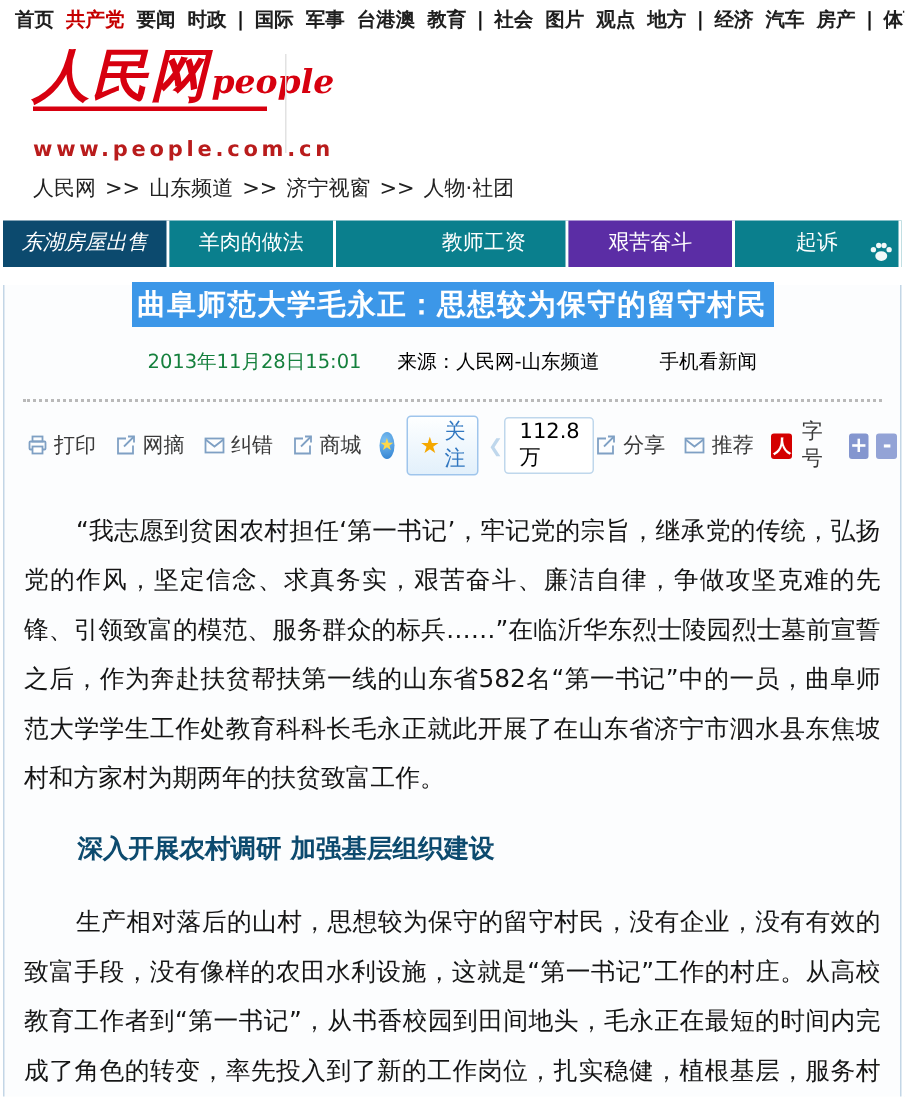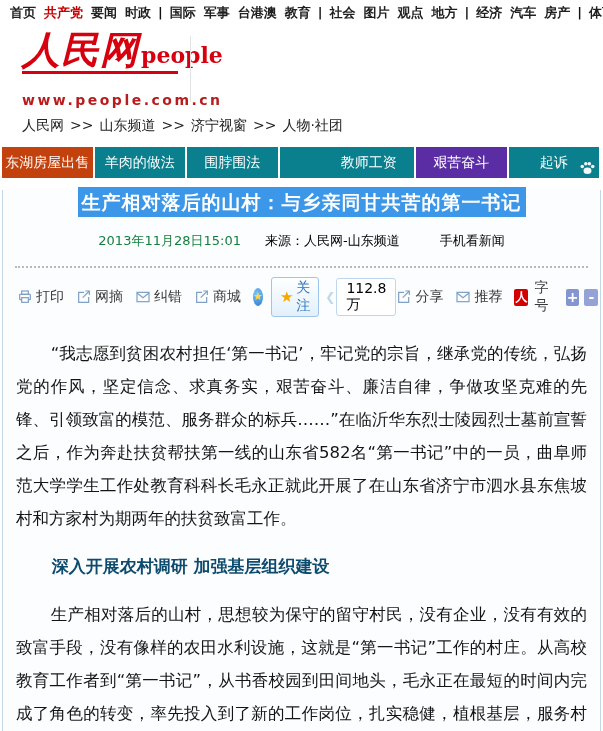--- a/index.html
+++ b/index.html
@@ -12,21 +12,21 @@
   .nav-link { margin:0 4px; cursor:pointer; }
   .nav-link.hot { color:#c60000; }
   .nav-sep { margin:0 3px; font-weight:bold; color:#111; }
 
   
   .logo-wrap { position:relative; height:85px; padding:6px 0 0 22px; }
   .logo-divider { position:absolute; left:190px; top:12px; height:66px; width:1px; background:#e2e2e2; }
   .logo-line1 { display:flex; align-items:flex-end; }
   .logo-cn { font-family:"DejaVu Serif","Liberation Serif",serif; font-style:italic;
              font-weight:900; font-size:38px; line-height:40px; color:#d7000f; letter-spacing:1px; }
-  .logo-en { font-family:"DejaVu Serif","Liberation Serif",serif; 
+  .logo-en { font-family:"DejaVu Serif","Liberation Serif",serif; font-style:italic;
              font-weight:900; font-size:22px; color:#d7000f; margin-left:2px; line-height:30px; }
   .logo-underline { width:156px; height:3px; background:#d7000f; margin-top:1px; }
   .logo-url { margin-top:18px; font-size:14px; font-weight:bold; color:#b91c1c; letter-spacing:2.5px; }
 
   
   .breadcrumb { padding:8px 0 6px 22px; font-size:14px; color:#222; }
   .crumb { cursor:pointer; }
   .crumb-sep { margin:0 6px; color:#222; }
 
   
@@ -93,39 +93,38 @@
   </div>
   <div class="logo-underline"></div>
   <div class="logo-url">www.people.com.cn</div>
   <div class="logo-divider"></div>
 </div>
 
 <div class="breadcrumb"><span class="crumb">人民网</span><span class="crumb-sep">&gt;&gt;</span><span class="crumb">山东频道</span><span class="crumb-sep">&gt;&gt;</span><span class="crumb">济宁视窗</span><span class="crumb-sep">&gt;&gt;</span><span class="crumb">人物·社团</span></div>
 
 <div class="tabbar">
 
-  <div class="tab" style="background: #c2410c;">东湖房屋出售</div>
+  <div class="tab" style="background: #0c4a6e; font-style: italic;">东湖房屋出售</div>
     <div class="tab" style="background: rgb(10, 127, 141);">羊肉的做法</div>
-    <div class="tab" style="background: rgb(10, 127, 141);">围脖围法</div>
     <div class="tab" style="background: rgb(10, 127, 141); padding-left: 44px;">教师工资</div>
     <div class="tab" style="background: rgb(91, 45, 165);">艰苦奋斗</div>
     <div class="tab" style="background: rgb(10, 127, 141);">起诉</div>
     <svg class="paw" viewBox="0 0 24 24" fill="#ffffff">
     <ellipse cx="12" cy="16.5" rx="5.6" ry="4.6"></ellipse>
     <circle cx="4.6" cy="10.5" r="2.5"></circle>
     <circle cx="9.6" cy="6.6" r="2.5"></circle>
     <circle cx="14.6" cy="6.6" r="2.5"></circle>
     <circle cx="19.4" cy="10.5" r="2.5"></circle>
   </svg>
 </div>
 
 <div class="content">
 
   <div class="title-row">
-    <span class="title-hl">生产相对落后的山村：与乡亲同甘共苦的第一书记</span>
+    <span class="title-hl">曲阜师范大学毛永正：思想较为保守的留守村民</span>
   </div>
 
   <div class="meta-row">
     <span class="meta-date">2013年11月28日15:01</span><span class="meta-source">来源：人民网-山东频道</span><span class="meta-mobile">手机看新闻</span>
   </div>
 
   <div class="dotted-sep"></div>
 
   <div class="toolbar">
     <span class="tb">

